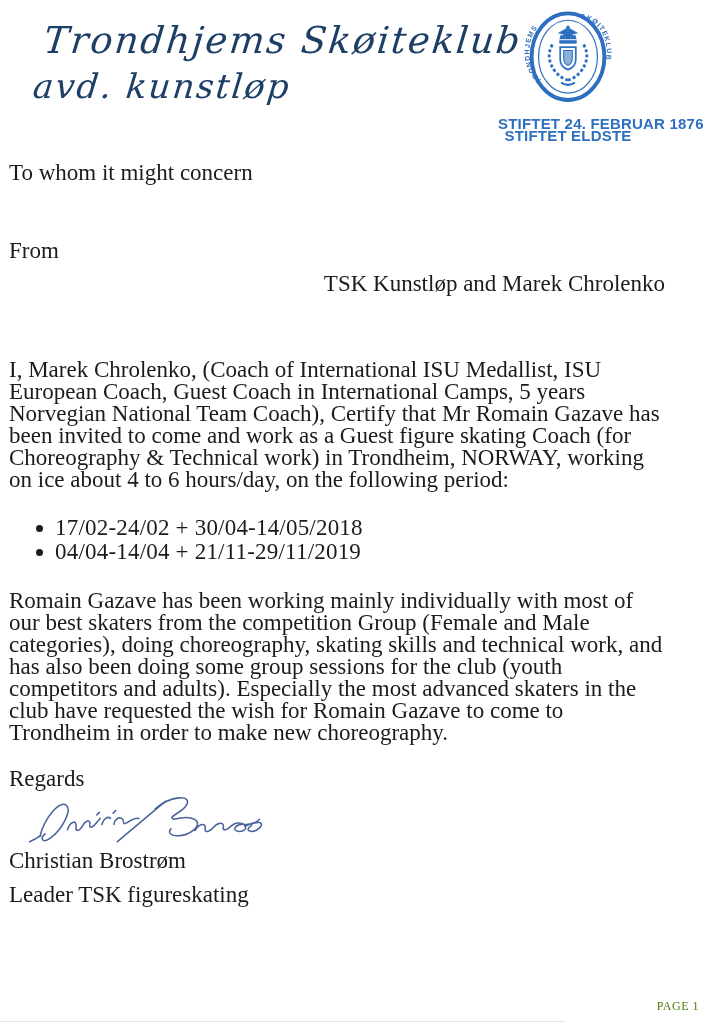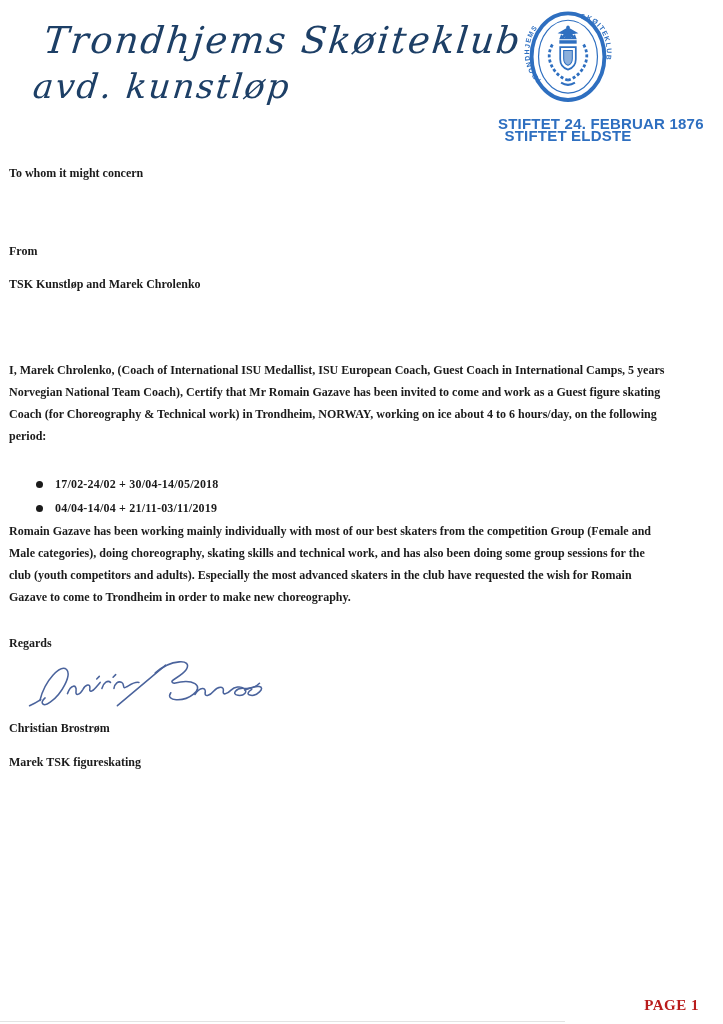--- a/index.html
+++ b/index.html
@@ -42,27 +42,26 @@
     color: #2e6fc0;
     font-size: 15px;
     line-height: 12px;
     letter-spacing: 0.2px;
     white-space: nowrap;
   }
   
   .body-col {
     position: relative;
     padding: 0 58px 0 9px;
-    font-size: 12px;
+    font-size: 23px;
     line-height: 22px;
-    font-weight: bold;
   }
   .salutation { margin-top: 10px; }
   .from-label { margin-top: 56px; }
-  .from-value { margin-top: 11px; }
+  .from-value { margin-top: 11px; text-align: right; }
   .para1 { margin-top: 64px; max-width: 662px; }
   ul.periods {
     margin-top: 25px;
     list-style: none;
     padding-left: 27px;
   }
   ul.periods li {
     position: relative;
     padding-left: 19px;
     line-height: 24px;
@@ -71,33 +70,33 @@
   ul.periods li::before {
     content: "";
     position: absolute;
     left: 0;
     top: 9px;
     width: 7px;
     height: 7px;
     border-radius: 50%;
     background: #1b1b1b;
   }
-  .para2 { max-width: 668px; }
+  .para2 { margin-top: 26px; max-width: 668px; }
   .closing { margin-top: 24px; }
   .signature { margin-top: 0px; margin-left: -2px; height: 62px; }
   .signer-name { margin-top: -6px; }
   .signer-title { margin-top: 12px; }
   .page-footer {
     position: absolute;
     right: 24px;
     bottom: 10px;
-    font-weight: bold;
-    font-size: 15px;
+    font-weight: normal;
+    font-size: 12px;
     letter-spacing: 0.5px;
-    color: #b91c1c;
+    color: #4d7c0f;
   }
   .scan-line {
     position: absolute;
     left: 0;
     bottom: 2px;
     width: 565px;
     height: 1px;
     background: #e3e3e3;
   }
 </style>
@@ -160,21 +159,21 @@
   <div class="body-col">
     <div class="salutation">To whom it might concern</div>
 
     <div class="from-label">From</div>
     <div class="from-value">TSK Kunstløp and Marek Chrolenko</div>
 
     <p class="para1">I, Marek Chrolenko, (Coach of International ISU Medallist, ISU European Coach, Guest Coach in International Camps, 5 years Norvegian National Team Coach), Certify that Mr Romain Gazave has been invited to come and work as a Guest figure skating Coach (for Choreography &amp; Technical work) in Trondheim, NORWAY, working on ice about 4 to 6 hours/day, on the following period:</p>
 
     <ul class="periods">
       <li>17/02-24/02 + 30/04-14/05/2018</li>
-      <li>04/04-14/04 + 21/11-03/11/2019</li>
+      <li>04/04-14/04 + 21/11-29/11/2019</li>
     </ul>
 
     <p class="para2">Romain Gazave has been working mainly individually with most of our best skaters from the competition Group (Female and Male categories), doing choreography, skating skills and technical work, and has also been doing some group sessions for the club (youth competitors and adults). Especially the most advanced skaters in the club have requested the wish for Romain Gazave to come to Trondheim in order to make new choreography.</p>
 
     <div class="closing">Regards</div>
 
     
     <svg class="signature" width="300" height="66" viewBox="0 0 300 72">
       <g stroke="#3b5694" fill="none" stroke-width="1.8" stroke-linecap="round" stroke-linejoin="round" opacity="0.92">
         <path d="M2,60 q7,-3 13,-7"></path>
@@ -183,18 +182,18 @@
         <path d="M86,40 c2,-7 7,-10 10,-7 m4,7 c1,-6 5,-9 9,-7 c4,2 0,9 6,5 c5,-3 9,-6 14,-5"></path>
         <path d="M80,29 l3,-3 M99,27 l3,-3"></path>
         <path d="M104,60 L160,13"></path>
         <path d="M148,22 C166,6 192,5 184,18 C177,28 161,31 170,34 C192,28 205,37 192,47 C181,56 159,55 166,45"></path>
         <path d="M194,47 c6,-9 13,-9 12,-2 c-1,5 5,4 10,-2 c5,-6 12,-6 11,0 c-1,5 4,4 9,-1 c4,-4 11,-5 15,-2 c5,4 0,9 -7,8 c-8,-1 -2,-9 7,-8 c8,1 14,-2 18,-6"></path>
         <path d="M252,42 c15,-7 24,-5 17,2 c-7,7 -20,4 -9,-3"></path>
       </g>
     </svg>
 
     <div class="signer-name">Christian Brostrøm</div>
-    <div class="signer-title">Marek TSK figureskating</div>
+    <div class="signer-title">Leader TSK figureskating</div>
   </div>
 
   <div class="page-footer">PAGE 1</div>
   <div class="scan-line"></div>
 </div>
 
 </body></html>

